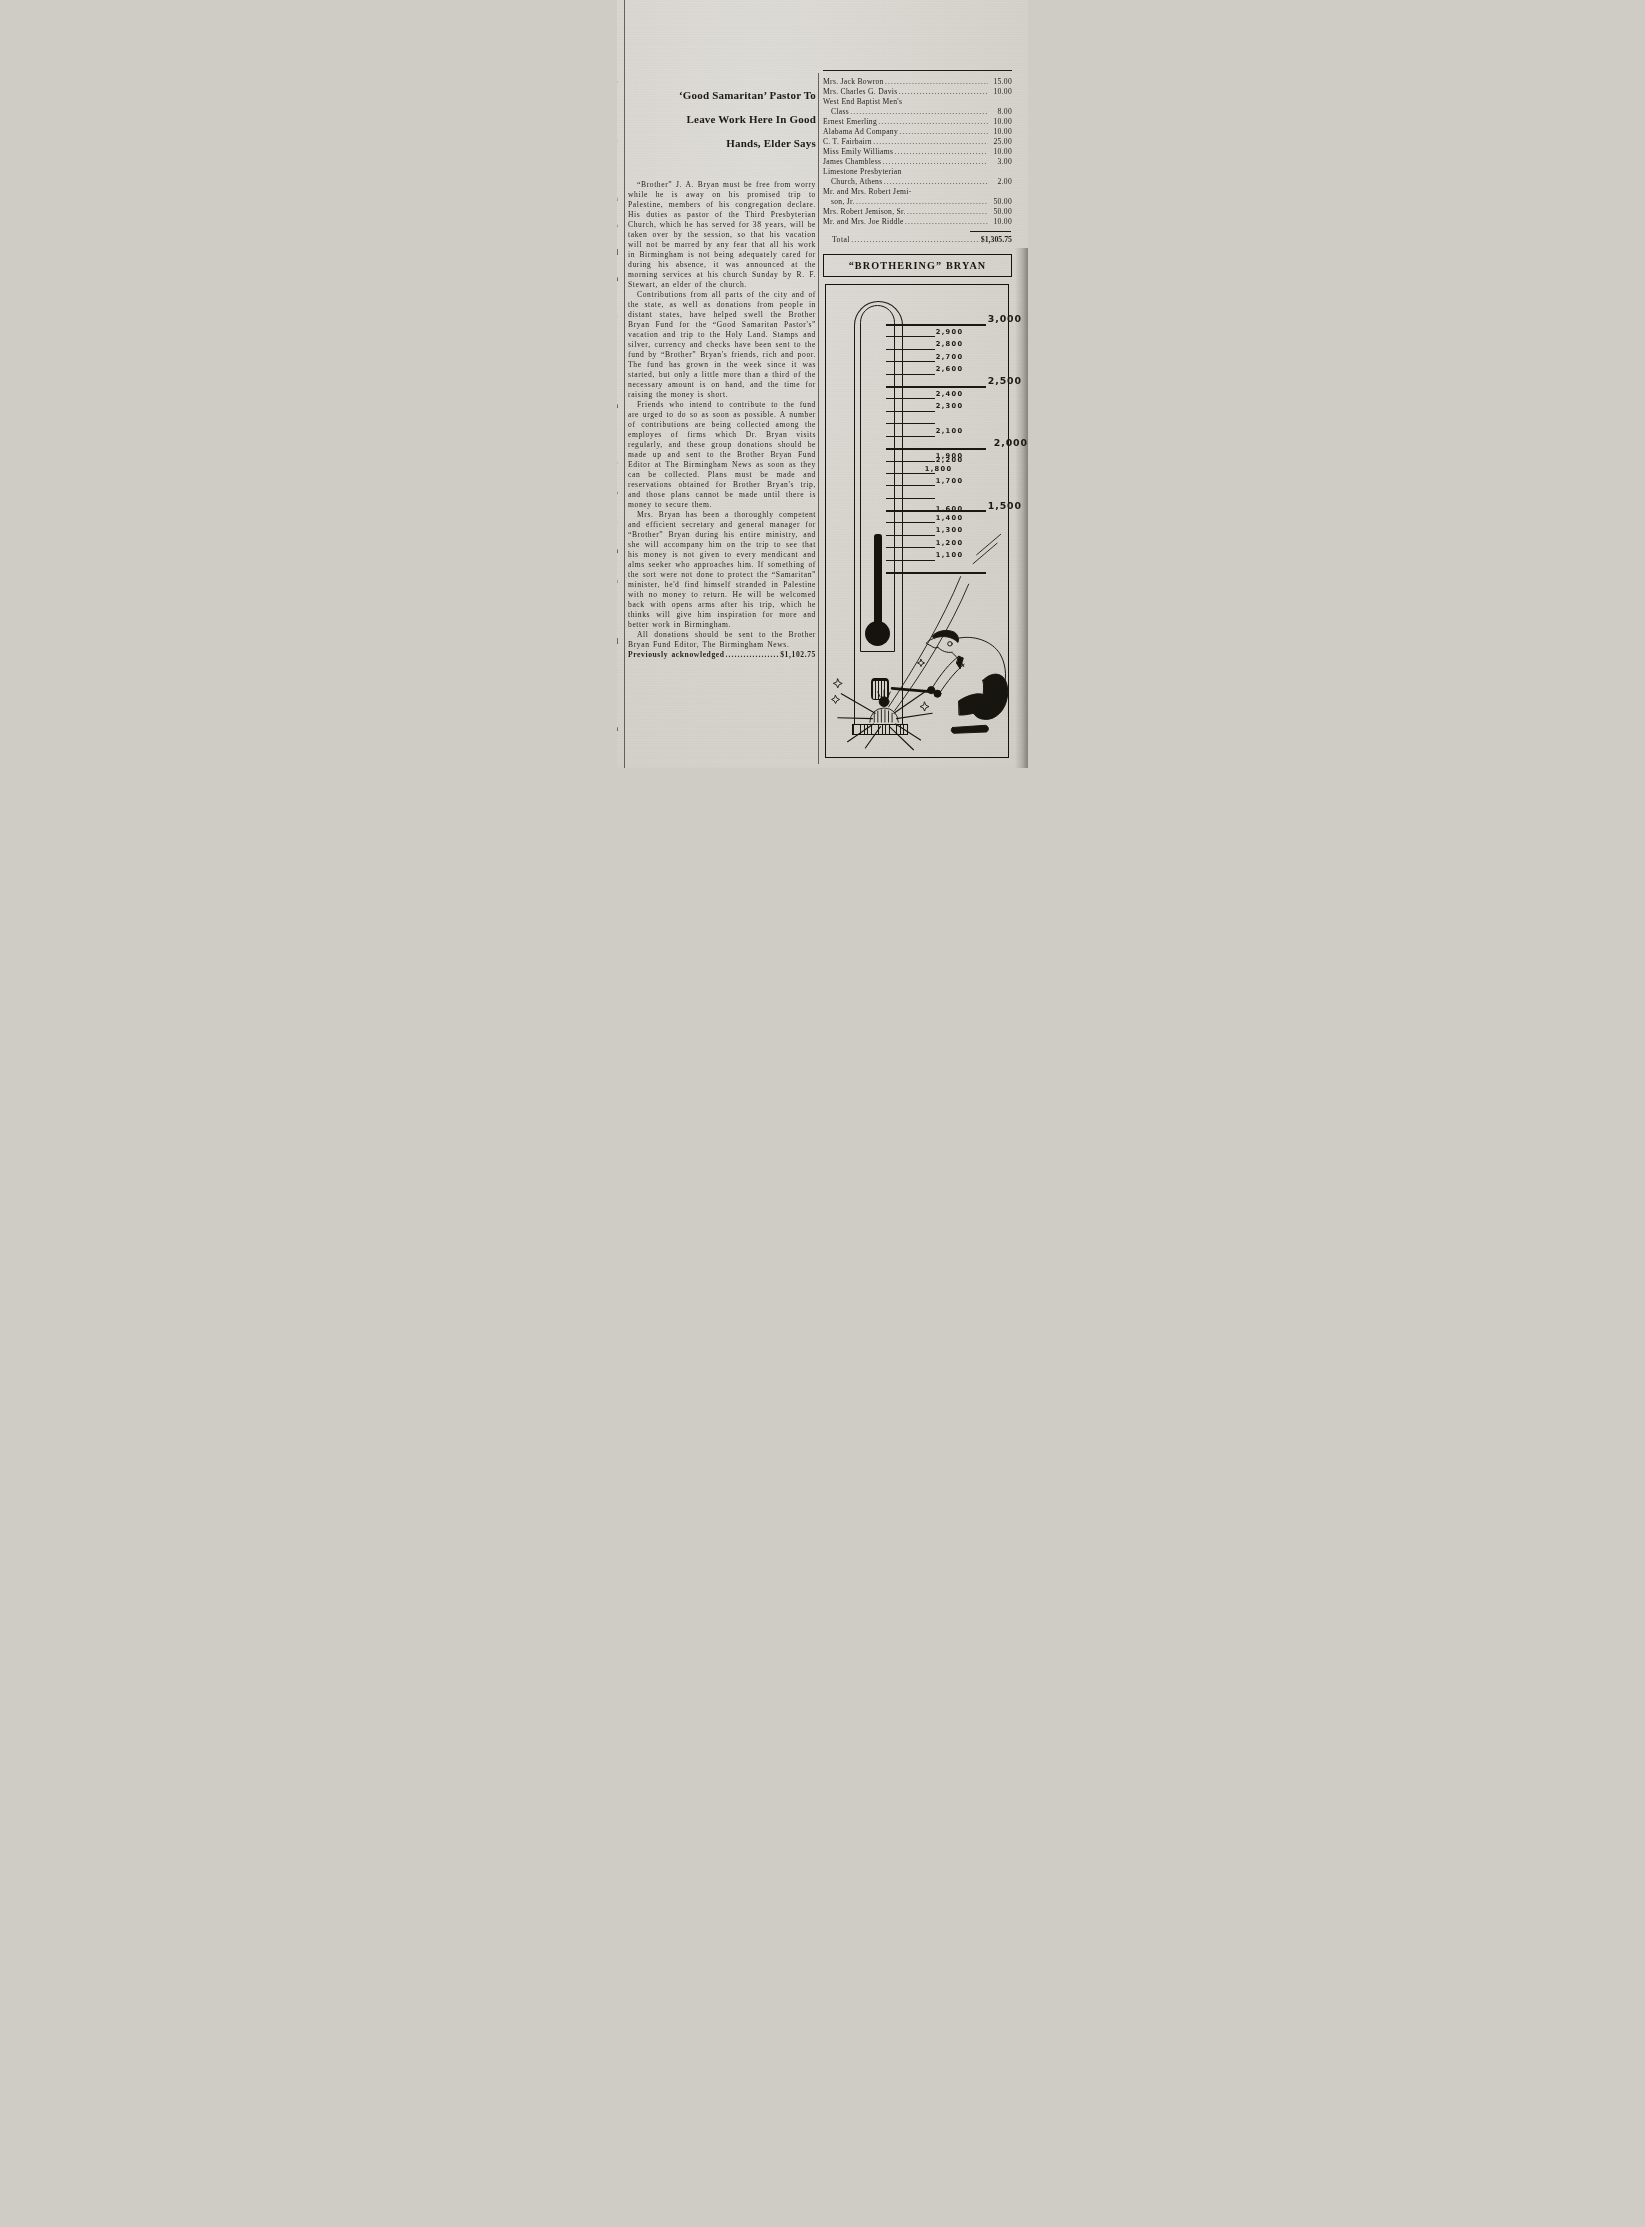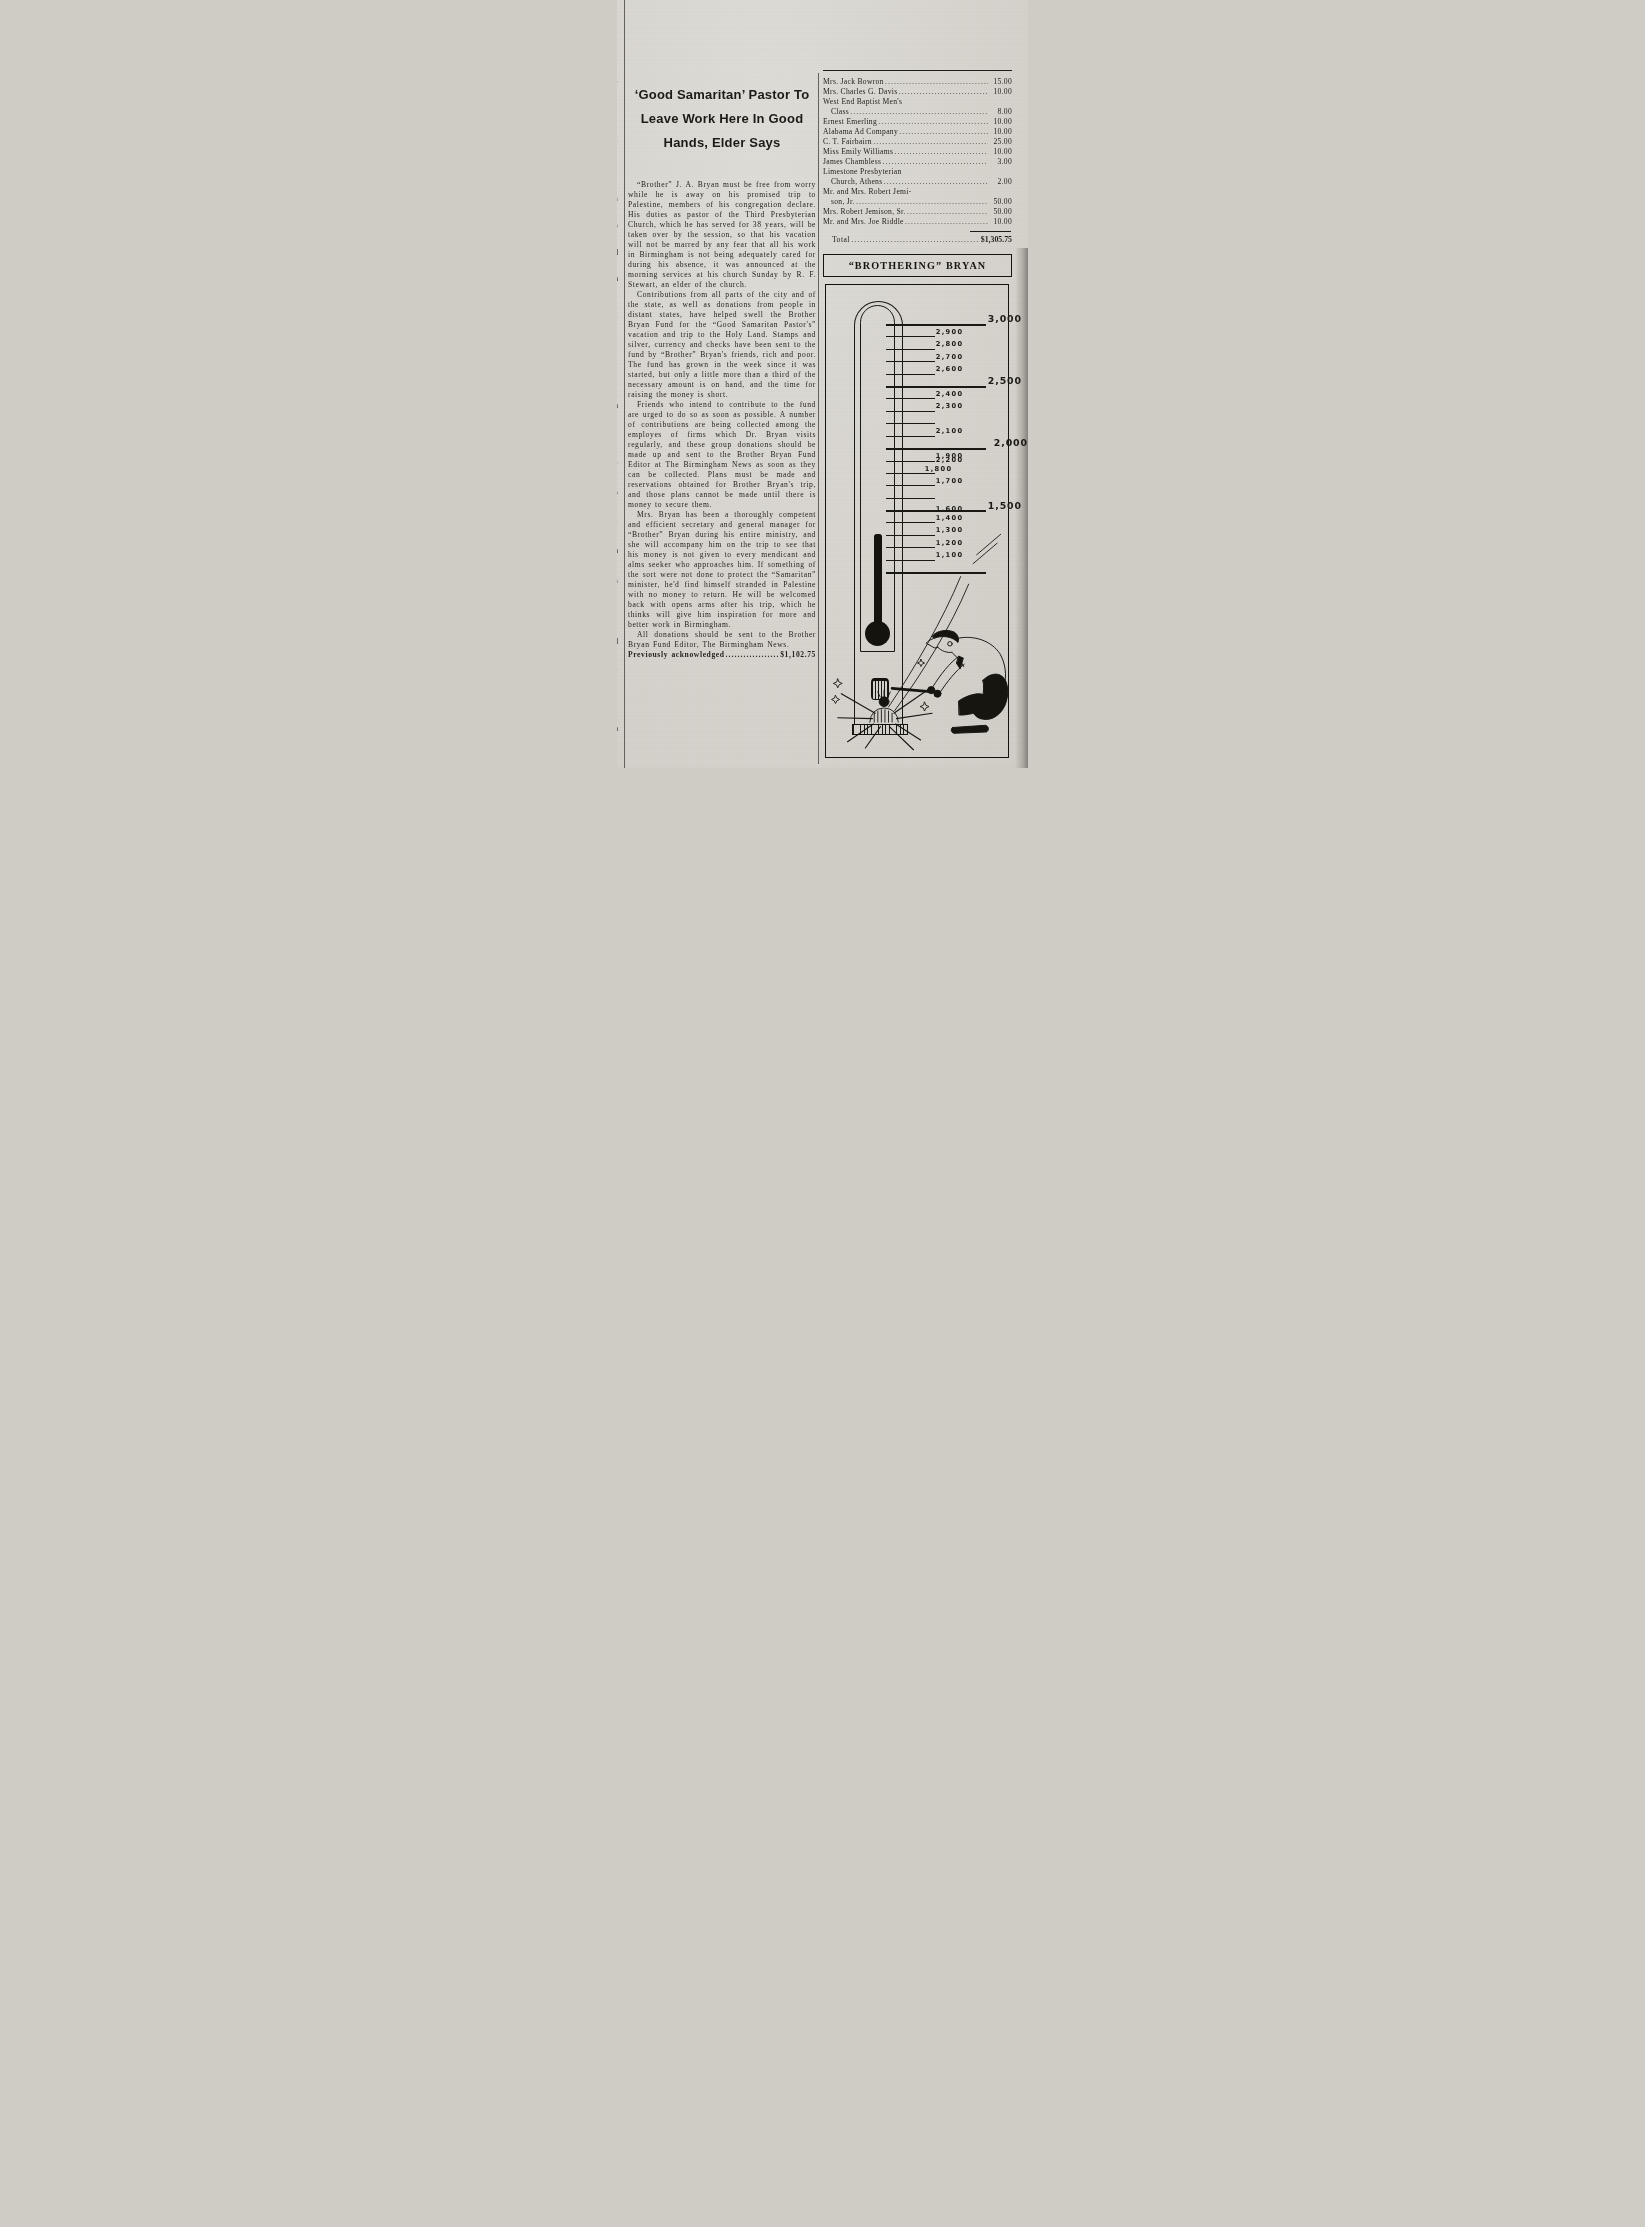--- a/index.html
+++ b/index.html
@@ -18,22 +18,22 @@
   .right-band{position:absolute;left:398px;top:248px;width:13px;height:520px;
     background:linear-gradient(90deg, rgba(120,117,110,0) 0%, rgba(120,117,110,.35) 55%, rgba(90,88,82,.65) 100%);}
   
   .headline{position:absolute;left:9px;top:3.6px;width:399px;color:#171511;}
   .hl{font-weight:bold;font-style:italic;font-size:22px;white-space:nowrap;
       transform:scaleX(.9);transform-origin:left center;letter-spacing:-0.4px;}
   .hl2{margin-left:38px;margin-top:3.6px;}
   
   .col-rule{position:absolute;left:201px;top:73px;width:0.9px;height:691px;background:#47443e;opacity:.8;}
   .col-left{position:absolute;left:11px;top:83px;width:188px;}
-  .subhead{font-family:Liberation Sans, sans-serif;font-weight:bold;font-size:13px;
-           line-height:24px;text-align:center;color:#1d1b17;letter-spacing:0.2px;}
+  .subhead{font-family:Liberation Serif, serif;font-weight:bold;font-size:11px;
+           line-height:24px;text-align:right;color:#1d1b17;letter-spacing:0.2px;}
   .body-copy{margin-top:25px;font-size:7.6px;line-height:10px;text-align:justify;
              letter-spacing:0.6px;word-spacing:0.9px;color:#26231e;}
   .body-copy p{margin:0;text-indent:9px;}
   .prev-ack{display:flex;align-items:baseline;font-weight:bold;margin-top:0;}
   .prev-ack .dots{margin:0 0.9px;}
   
   .col-right{position:absolute;left:206px;top:70px;width:189px;}
   .top-rule{height:1.3px;background:#1d1b16;margin-bottom:5.8px;}
   .donors{font-size:7.6px;letter-spacing:0.3px;color:#26231e;}
   .donor-line{display:flex;align-items:baseline;line-height:10px;}

